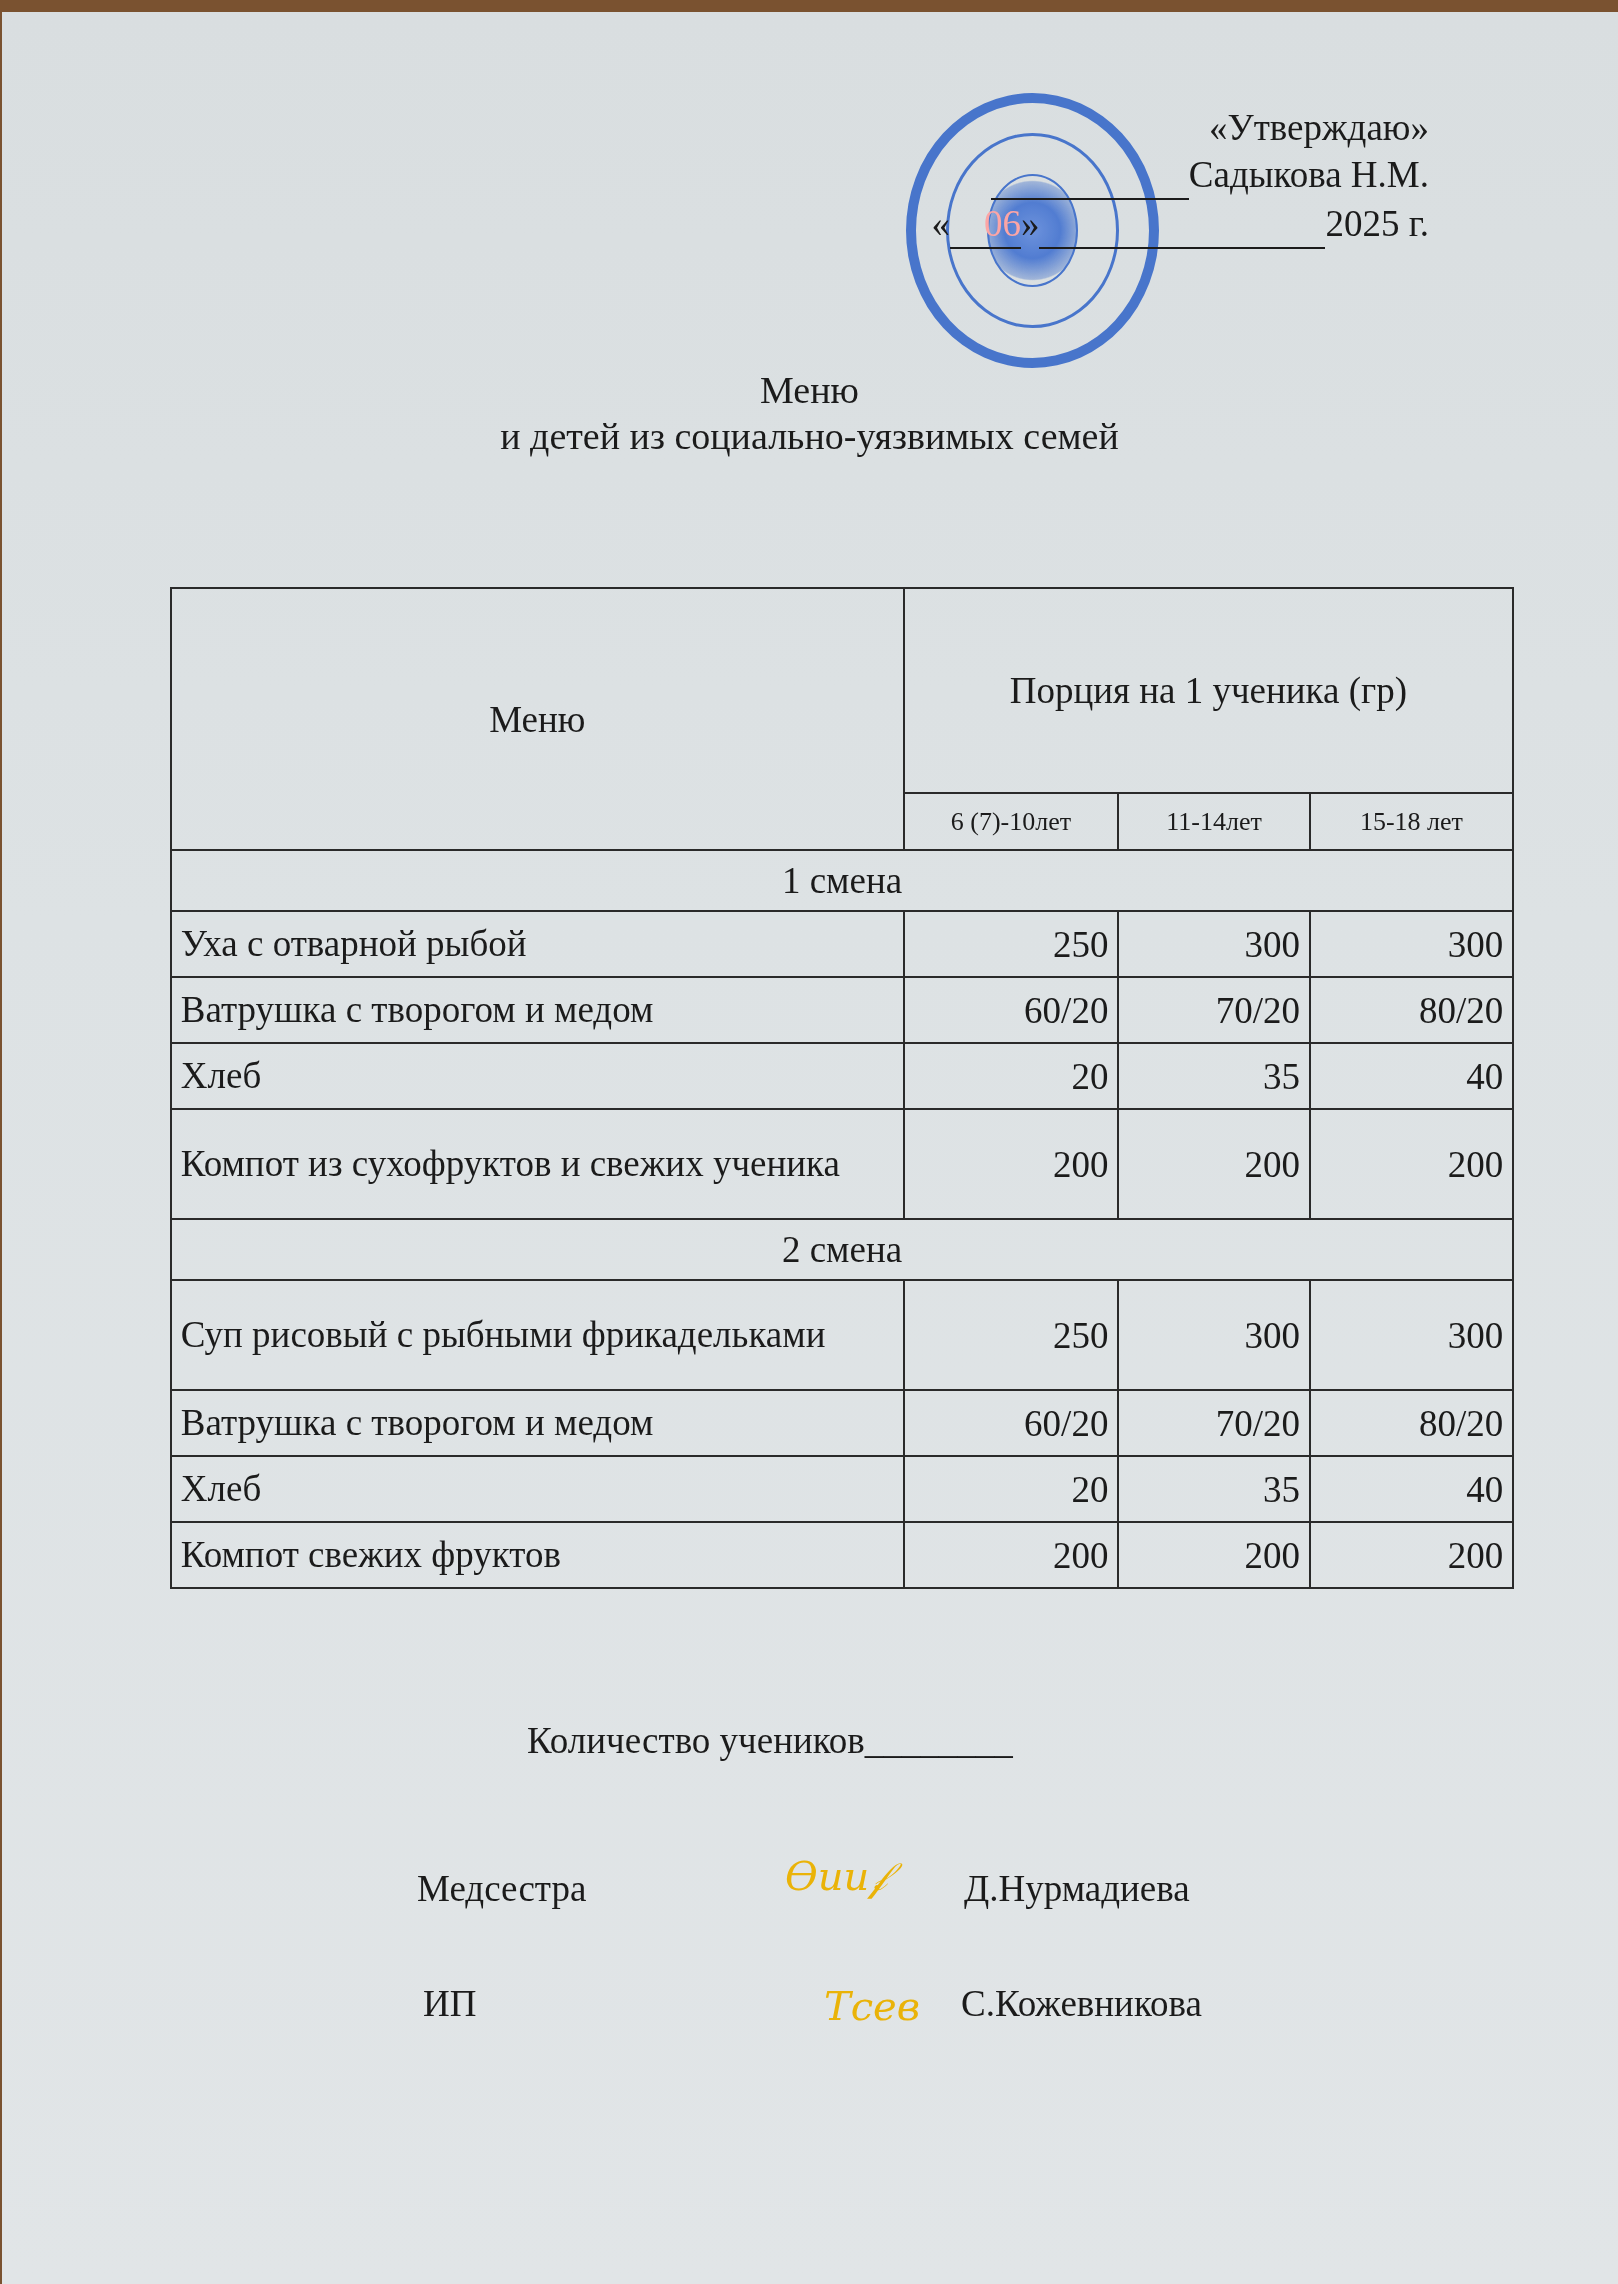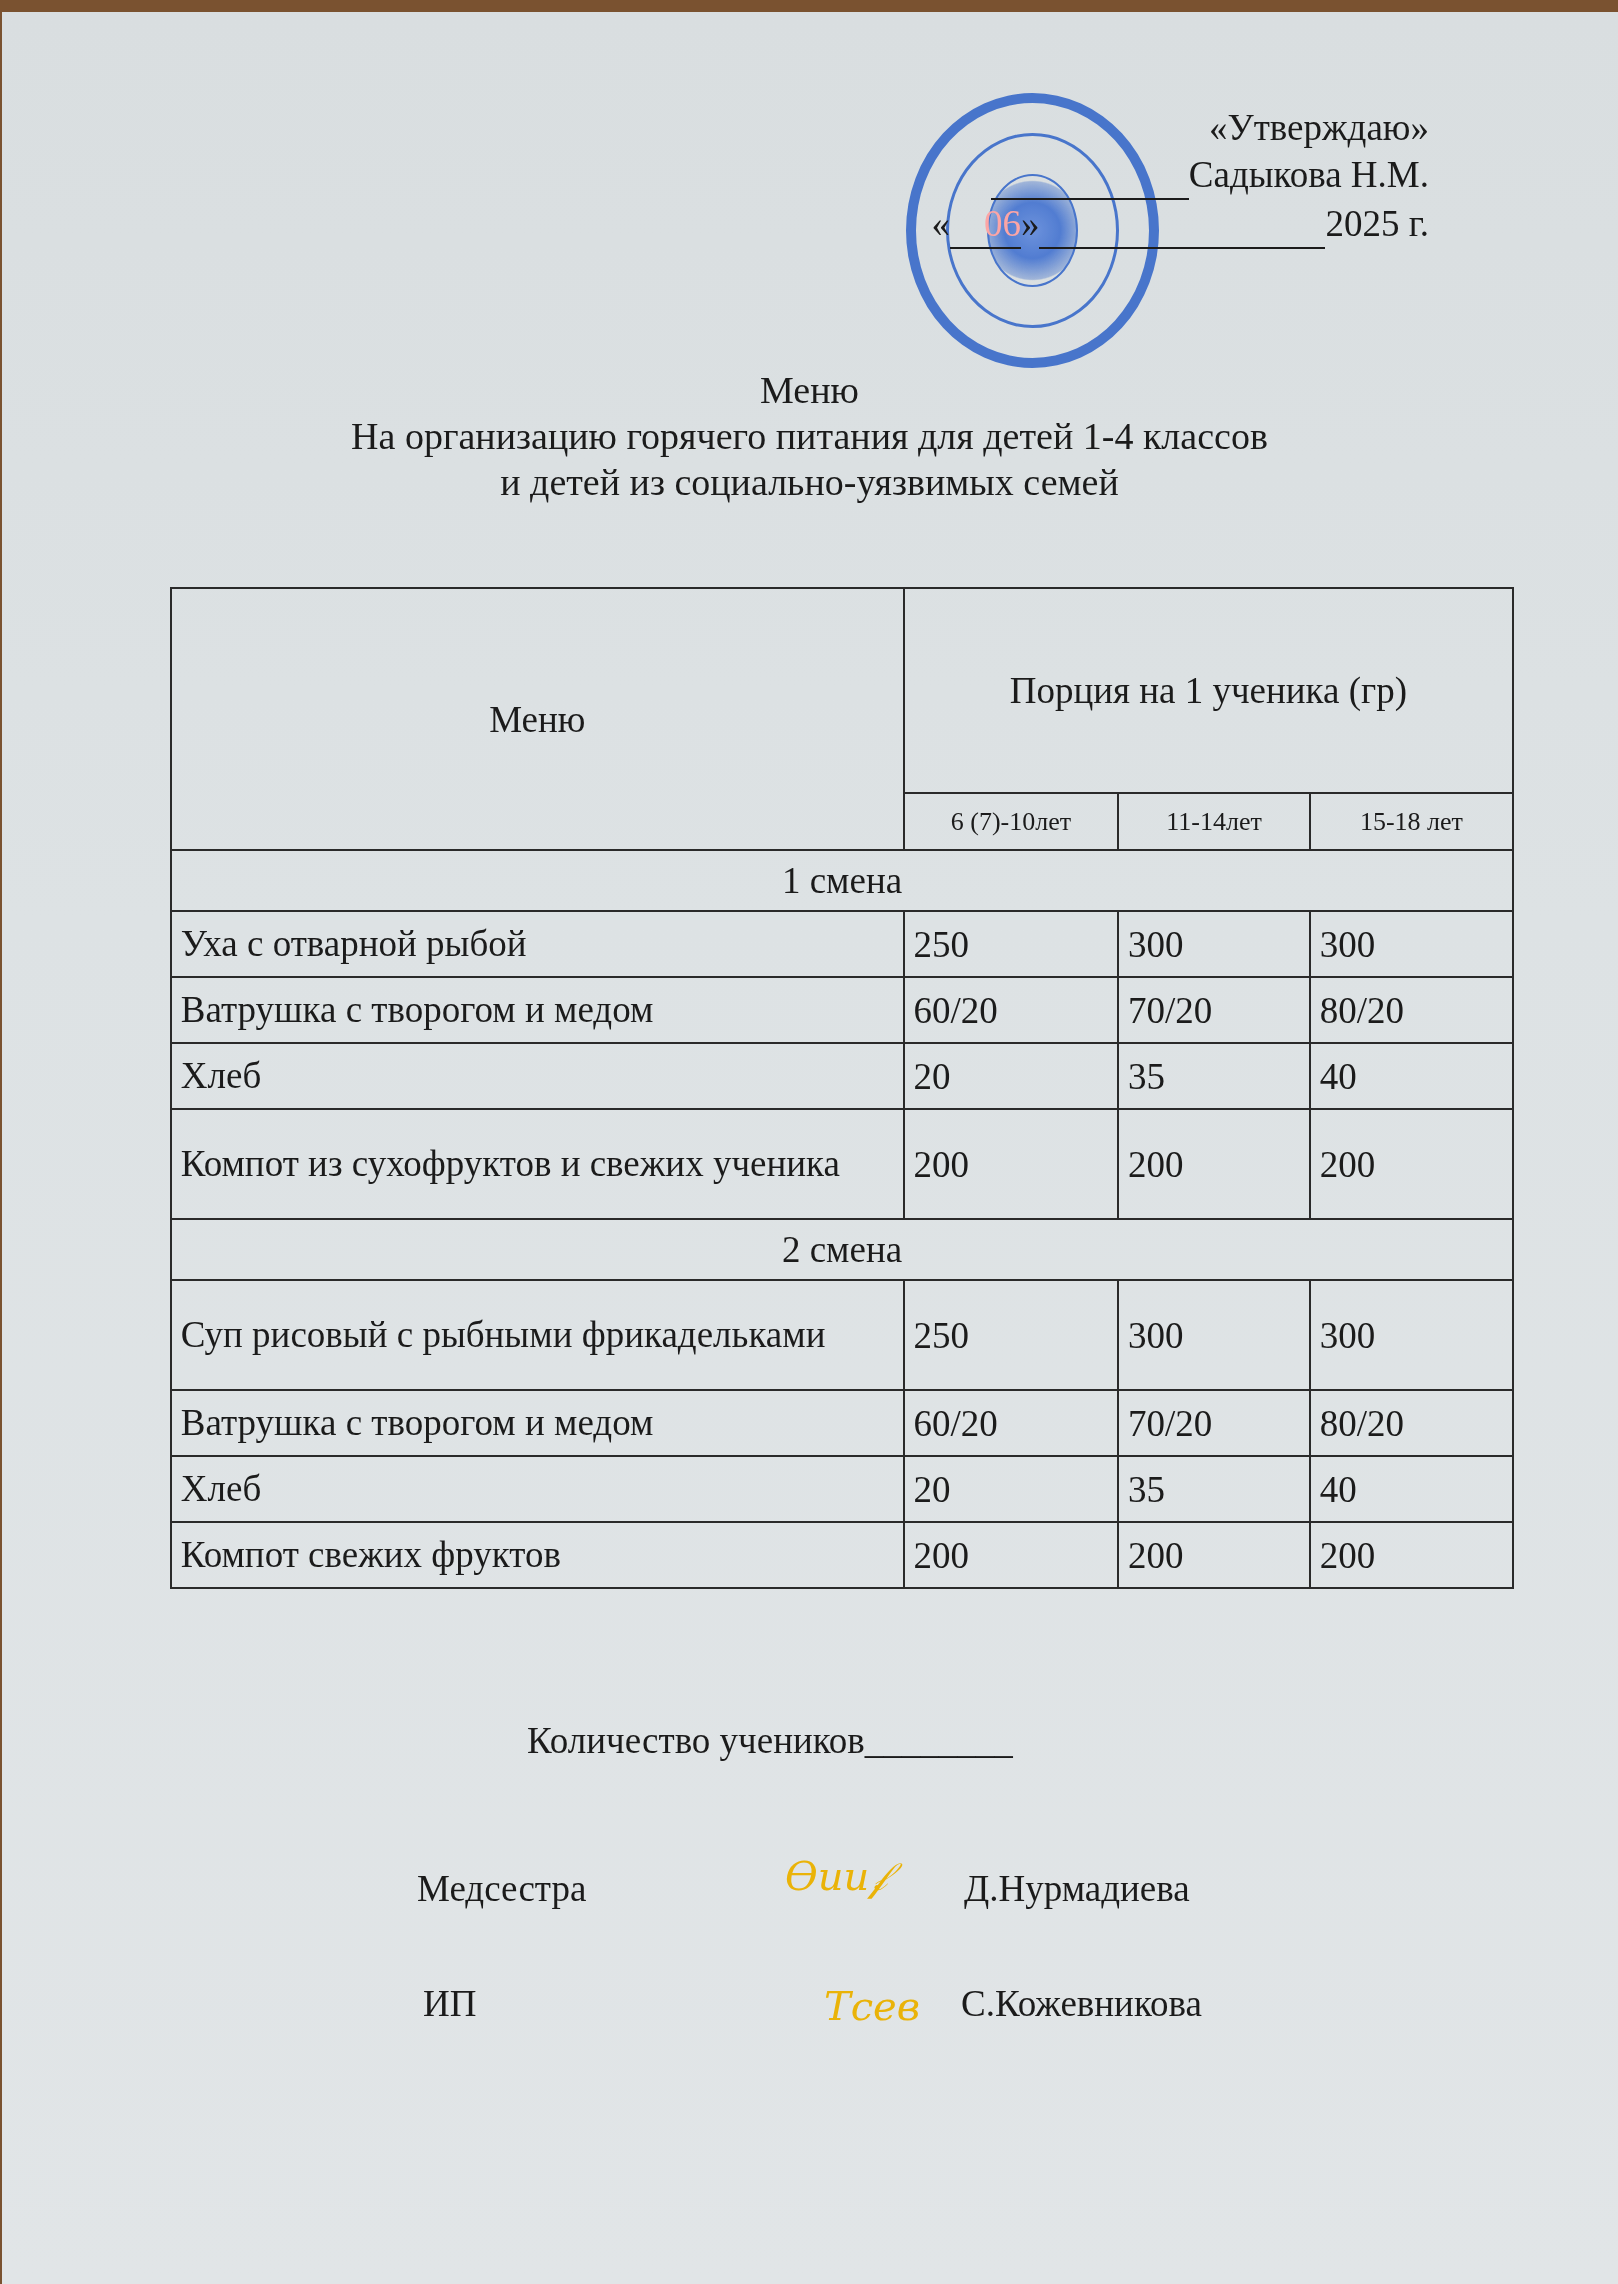--- a/index.html
+++ b/index.html
@@ -35,21 +35,21 @@
   table.menu {
     position:absolute; left:170px; top:587px; width:1344px;
     border-collapse:collapse; font-size:37px;
   }
   table.menu td { border:2.2px solid #2a2a2a; padding:0 8.8px; }
   .hdr-menu { text-align:center; vertical-align:middle; width:686px; }
   .hdr-portion { text-align:center; height:203px; vertical-align:middle; }
   .age { text-align:center; font-size:26px; height:55px; }
   .shift { text-align:center; height:59px; }
   .dish { text-align:left; line-height:42px; }
-  .val { text-align:left;margin-left:48px; }
+  .val { text-align:right;margin-left:48px; }
   .row1 { height:66px; }
   .row2 { height:110px; }
   .footer { position:absolute; font-size:37px; }
   .signature { position:absolute; font-family:"DejaVu Serif",serif; font-style:italic; color:#eab308; font-size:40px; }
 </style>
 </head>
 <body>
 
 <div class="paper"></div>
 
@@ -63,21 +63,20 @@
   <span class="line">
     <span class="sig-line" style="width:198px;margin-right:0;">&nbsp;</span><span>Садыкова Н.М.</span>
   </span>
   <span class="line">
     <span>«</span><span class="sig-line" style="width:71px;text-align:right;color:#fca5a5;">06</span><span>»</span><span class="sig-line" style="width:286px;">&nbsp;</span><span>2025 г.</span>
   </span>
 </div>
 
 <div class="title">
   <div>Меню</div>
-  <div>На организацию горячего питания для детей 1-4 классов</div>
   <div>и детей из социально-уязвимых семей</div>
 </div>
 
 <table class="menu">
   <tbody>
       <tr>
     <td class="hdr-menu" rowspan="2">Меню</td>
     <td class="hdr-portion" colspan="3">Порция на 1 ученика (гр)</td>
   </tr>
   <tr>

